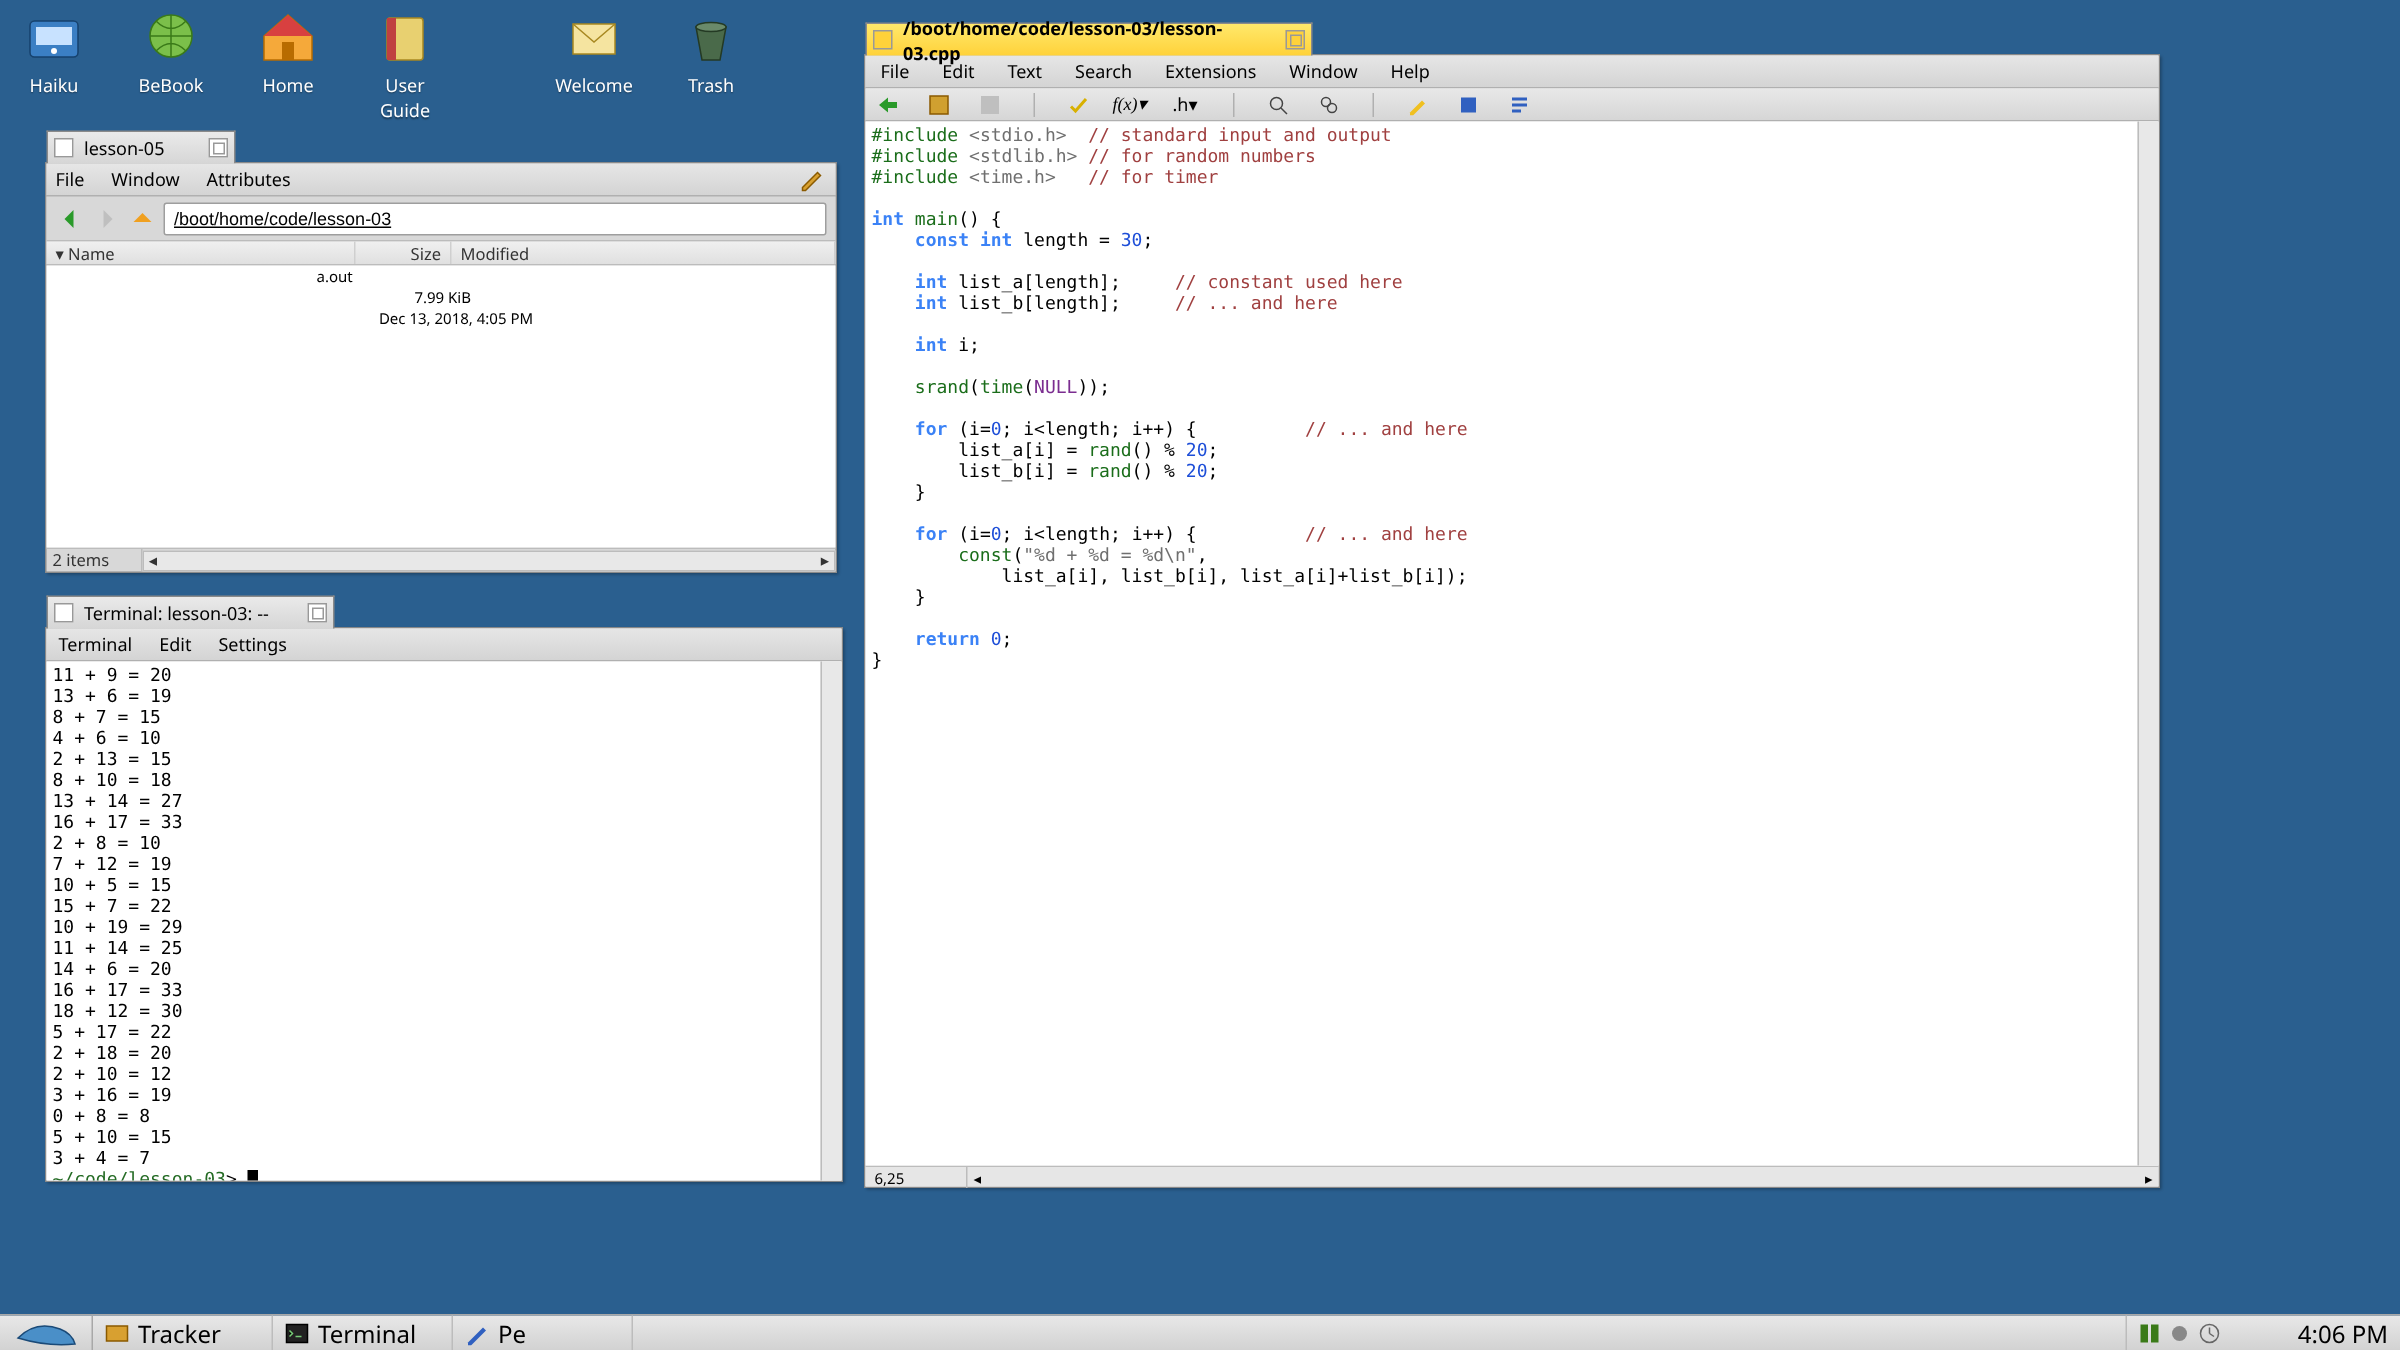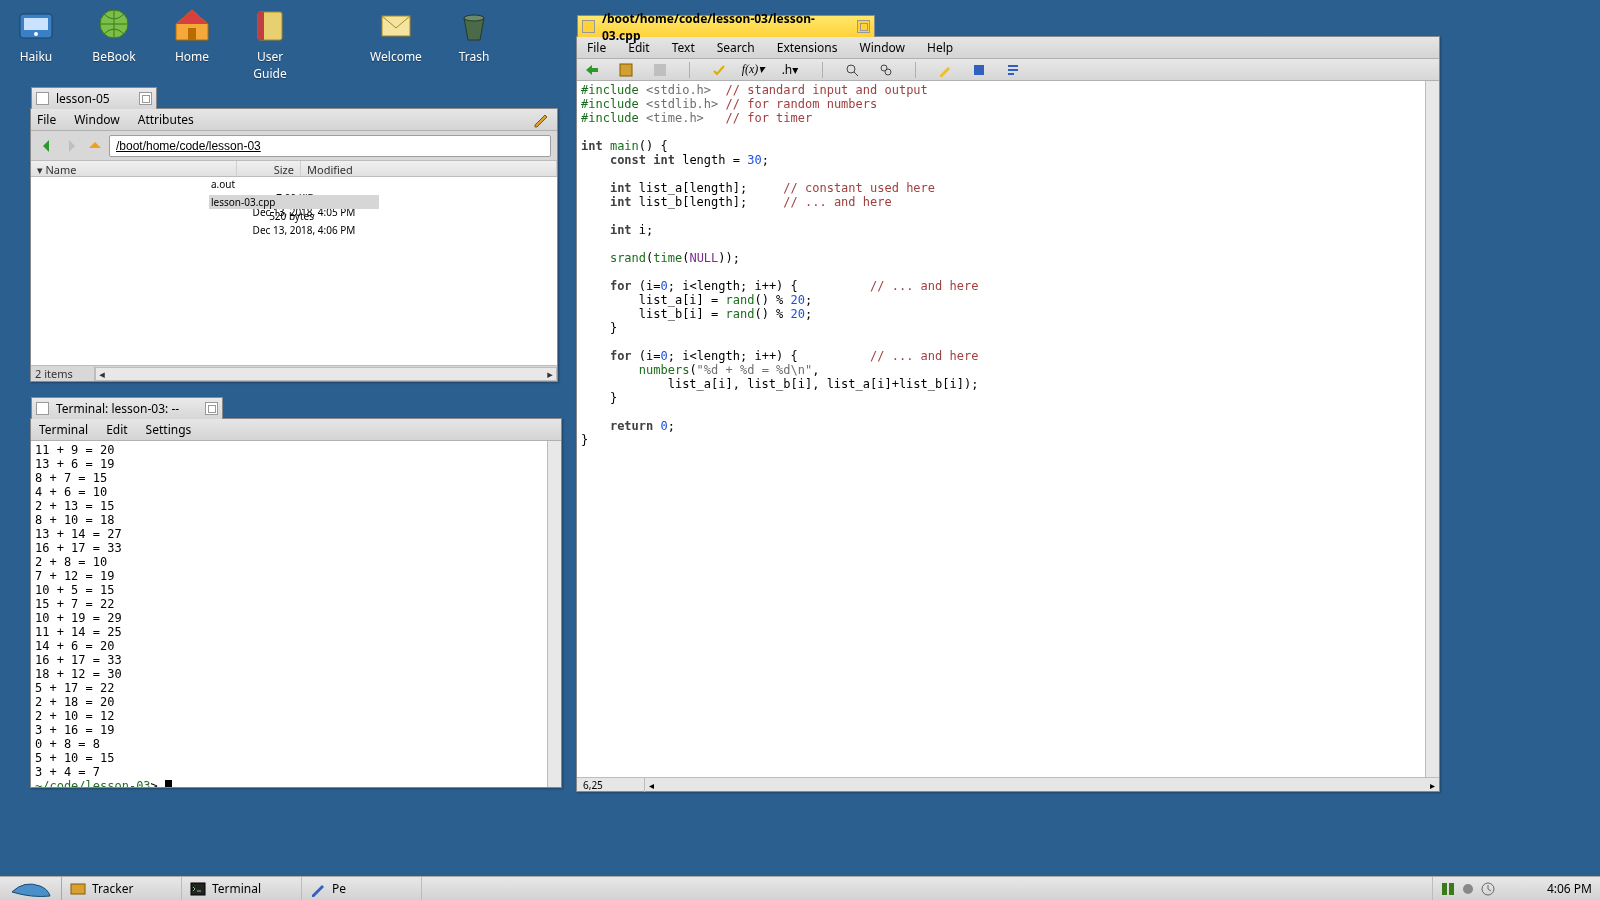--- a/index.html
+++ b/index.html
@@ -70,28 +70,28 @@
   .pe-body { flex:1; background:#fff; font-family:"DejaVu Sans Mono",monospace; font-size:12px; line-height:14px; white-space:pre; padding:2px 4px; overflow:hidden; position:relative;}
   .pe-vscroll { position:absolute; right:0; top:44px; bottom:14px; width:14px; background:#e8e8e8; border-left:1px solid #bcbcbc;}
   .pe-status { height:14px; border-top:1px solid #bcbcbc; display:flex; align-items:center; font-size:10px; background:#e6e6e6;}
   .pe-status .pos { width:68px; padding-left:6px; border-right:1px solid #bcbcbc;}
   .pe-status .hsb { flex:1; display:flex; justify-content:space-between; padding:0 4px;}
 
   
   .c-pre { color:#1a6d1a; }
   .c-str { color:#6f6f6f; }
   .c-com { color:#a04040; }
-  .c-kw  { color:#404040; font-weight:bold; }
+  .c-kw  { color:#3b82f6; font-weight:bold; }
   .c-id  { color:#000; }
   .c-num { color:#1d4ed8; }
   .c-fn  { color:#1a6d1a; }
   .c-null{ color:#7b2d90; }
 
   
-  .deskbar { position:absolute; left:0; bottom:0; width:100%; height:24px; background:linear-gradient(#e8e8e8,#d2d2d2); border-top:1px solid #a8a8a8; display:flex; align-items:flex-start; font-size:12px; }
+  .deskbar { position:absolute; left:0; bottom:0; width:100%; height:24px; background:linear-gradient(#e8e8e8,#d2d2d2); border-top:1px solid #a8a8a8; display:flex; align-items:flex-start; font-size:16px; }
   .leaf { width:62px; height:100%; display:flex; align-items:center; justify-content:center; border-right:1px solid #a8a8a8;}
   .task { width:120px; height:100%; border-right:1px solid #bcbcbc; display:flex; align-items:center; gap:6px; padding:0 8px; }
   .task .ti { width:16px; height:16px; }
   .tray { margin-left:auto; height:100%; display:flex; align-items:center; gap:6px; padding:0 8px; border-left:1px solid #bcbcbc;}
   .clock { padding-left:6px;margin-left:40px; }
 </style>
 </head>
 <body>
 
 <div class="desktop-icons">
@@ -179,28 +179,20 @@
     <div style="flex:1">Modified</div>
   </div>
   <div class="file-list" id="file-list">
       <div class="file-row">
         <svg class="ic" viewBox="0 0 16 16">
           <path d="M2 8l6-5 6 5-6 5z" fill="#6cb8ff" stroke="#555"></path>
         </svg>
         <span class="fname">a.out</span>
         <span class="fsize">7.99 KiB</span>
         <span class="fmod">Dec 13, 2018, 4:05 PM</span>
-      </div>
-      <div class="file-row">
-        <svg class="ic" viewBox="0 0 16 16">
-          <path d="M2 8l6-5 6 5-6 5z" fill="#888" stroke="#555"></path>
-        </svg>
-        <span class="fname sel">lesson-03.cpp</span>
-        <span class="fsize">520 bytes</span>
-        <span class="fmod">Dec 13, 2018, 4:06 PM</span>
       </div>
     </div>
   <div class="status">
     <div class="cnt">2 items</div>
     <div class="hscroll">
         <span>◂</span>
         <span>▸</span>
       </div>
   </div>
 </div>
@@ -326,21 +318,21 @@
 <span class="c-id">    </span><span class="c-kw">int </span><span class="c-id">i;</span>
 
 <span class="c-id">    </span><span class="c-fn">srand</span><span class="c-id">(</span><span class="c-fn">time</span><span class="c-id">(</span><span class="c-null">NULL</span><span class="c-id">));</span>
 
 <span class="c-id">    </span><span class="c-kw">for </span><span class="c-id">(i=</span><span class="c-num">0</span><span class="c-id">; i&lt;length; i++) {          </span><span class="c-com">// ... and here</span>
 <span class="c-id">        list_a[i] = </span><span class="c-fn">rand</span><span class="c-id">() % </span><span class="c-num">20</span><span class="c-id">;</span>
 <span class="c-id">        list_b[i] = </span><span class="c-fn">rand</span><span class="c-id">() % </span><span class="c-num">20</span><span class="c-id">;</span>
 <span class="c-id">    }</span>
 
 <span class="c-id">    </span><span class="c-kw">for </span><span class="c-id">(i=</span><span class="c-num">0</span><span class="c-id">; i&lt;length; i++) {          </span><span class="c-com">// ... and here</span>
-<span class="c-id">        </span><span class="c-fn">numbers</span><span class="c-id">(</span><span class="c-str">"%d + %d = %d\n"</span><span class="c-id">,</span>
+<span class="c-id">        </span><span class="c-fn">const</span><span class="c-id">(</span><span class="c-str">"%d + %d = %d\n"</span><span class="c-id">,</span>
 <span class="c-id">            list_a[i], list_b[i], list_a[i]+list_b[i]);</span>
 <span class="c-id">    }</span>
 
 <span class="c-id">    </span><span class="c-kw">return </span><span class="c-num">0</span><span class="c-id">;</span>
 <span class="c-id">}</span>
 </div>
   <div class="pe-vscroll"></div>
   <div class="pe-status">
     <div class="pos">6,25</div>
     <div class="hsb">

